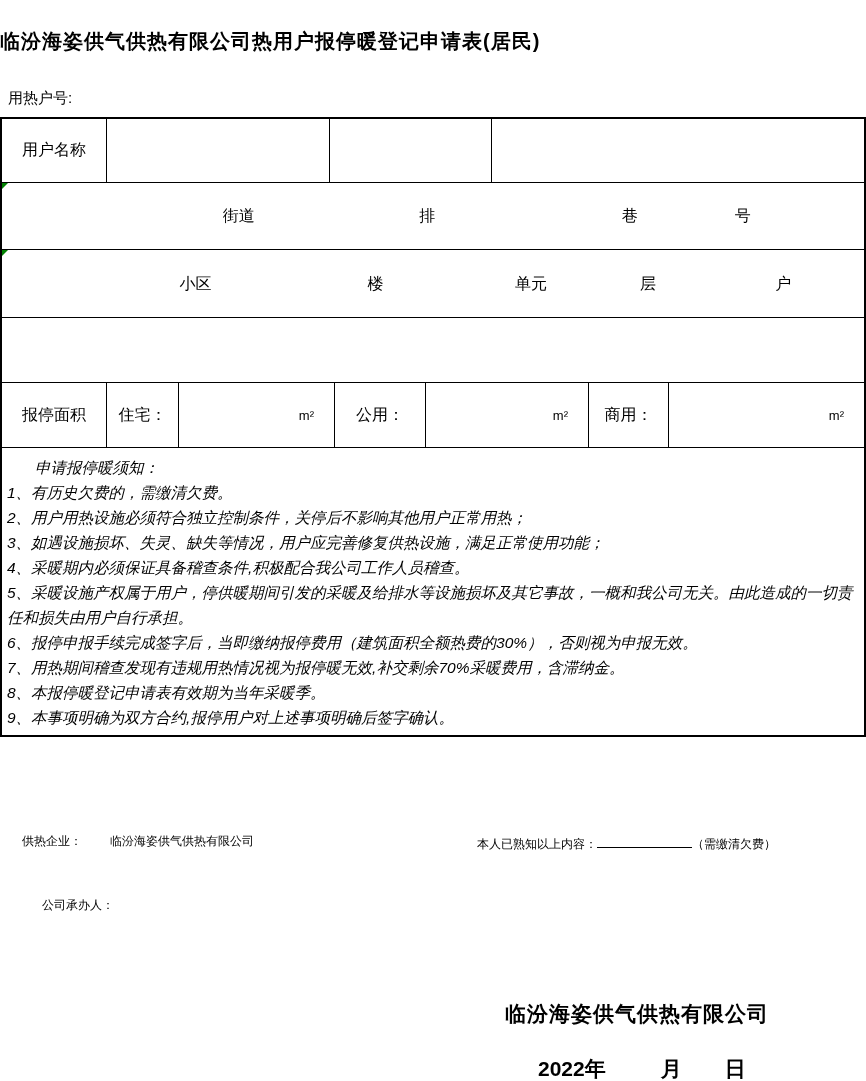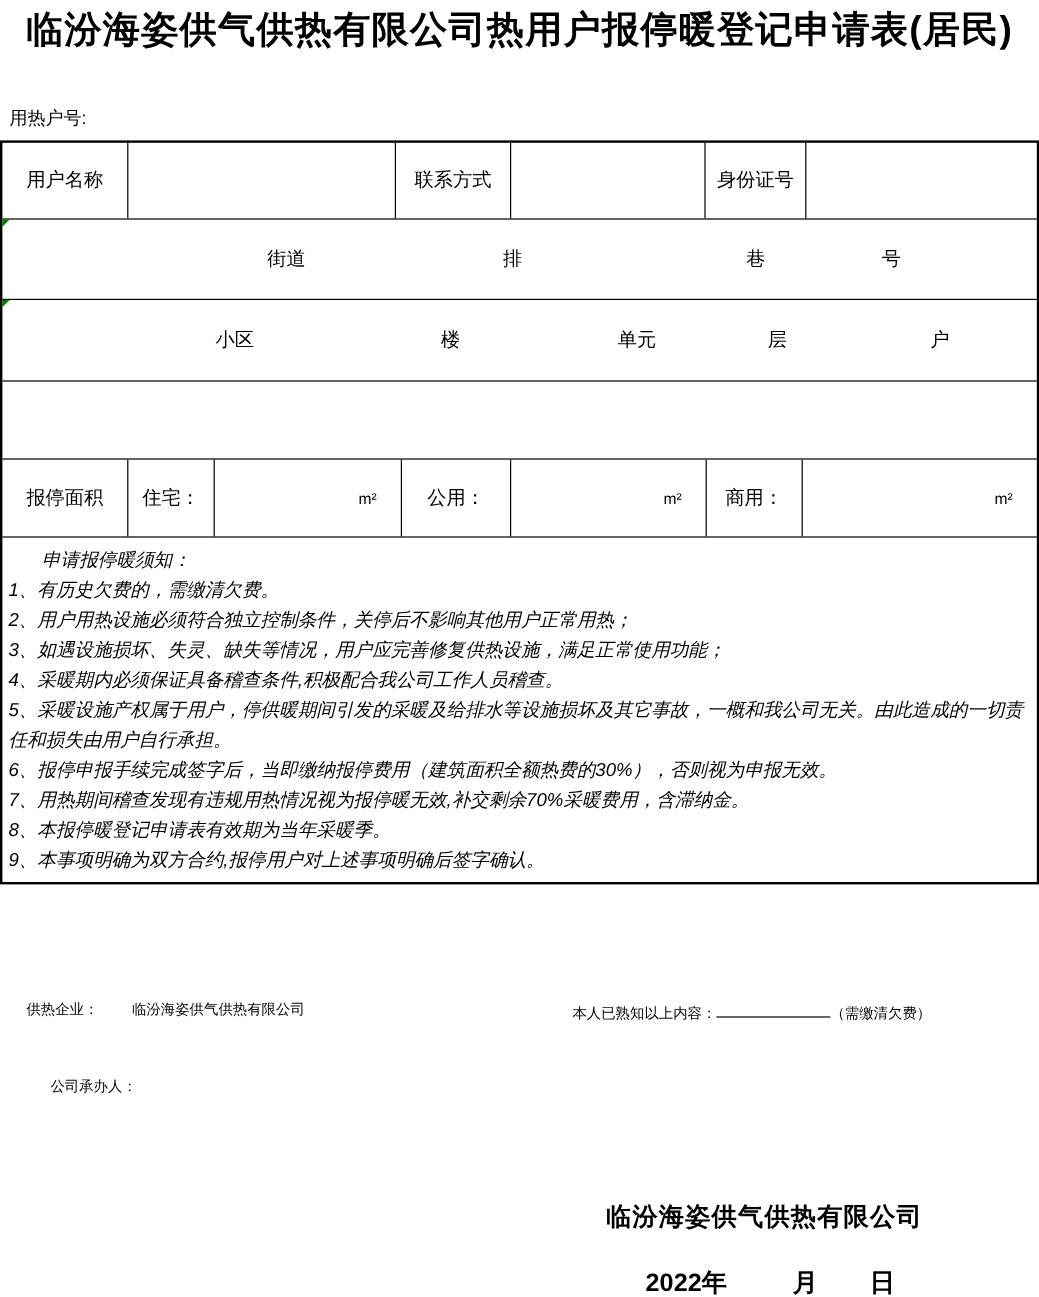--- a/index.html
+++ b/index.html
@@ -1,19 +1,19 @@
 <!DOCTYPE html>
 <html><head>
 <meta charset="utf-8">
 <style>
   html,body{margin:0;padding:0;background:#fff;}
   body{width:866px;height:1081px;position:relative;overflow:hidden;
        font-family:"Liberation Sans","DejaVu Sans",sans-serif;color:#000;}
   .abs{position:absolute;}
-  #title{top:4px;left:0;width:866px;text-align:center;font-size:31px;font-weight:bold;letter-spacing:1px;}
+  #title{top:28px;left:0;width:866px;font-size:20px;font-weight:bold;letter-spacing:1px;}
   #account{top:89px;left:8px;font-size:15px;}
   
   #form{top:117px;left:0;width:866px;height:620px;border:2px solid #000;box-sizing:border-box;
         display:flex;flex-direction:column;}
   .row{display:flex;border-bottom:1px solid #000;box-sizing:border-box;flex:0 0 auto;}
   .row:last-child{border-bottom:none;flex:1 1 auto;}
   .c{border-right:1px solid #000;box-sizing:border-box;display:flex;align-items:center;justify-content:center;
      font-size:16px;position:relative;}
   .c.last{border-right:none;}
   .label{justify-content:center;}
@@ -40,23 +40,21 @@
 
 <div class="abs" id="title">临汾海姿供气供热有限公司热用户报停暖登记申请表(居民)</div>
 
 <div class="abs" id="account">用热户号:</div>
 
 <div class="abs" id="form">
 
   <div class="row" style="height:64px">
     <div class="c label" style="width:105px">用户名称</div>
     <div class="c" style="width:223px"></div>
-    <div class="c label" style="width:96px">联系方式</div>
     <div class="c" style="width:162px"></div>
-    <div class="c label" style="width:84px">身份证号</div>
     <div class="c last" style="flex:1"></div>
   </div>
 
   <div class="row" style="height:135px">
     <div class="addr-col">
       <div class="addr-line" style="height:67px;border-bottom:1px solid #000">
         <span class="marker"></span>
         <span class="fl" style="left:25.6%">街道</span>
         <span class="fl" style="left:48.4%">排</span>
         <span class="fl" style="left:71.9%">巷</span>

